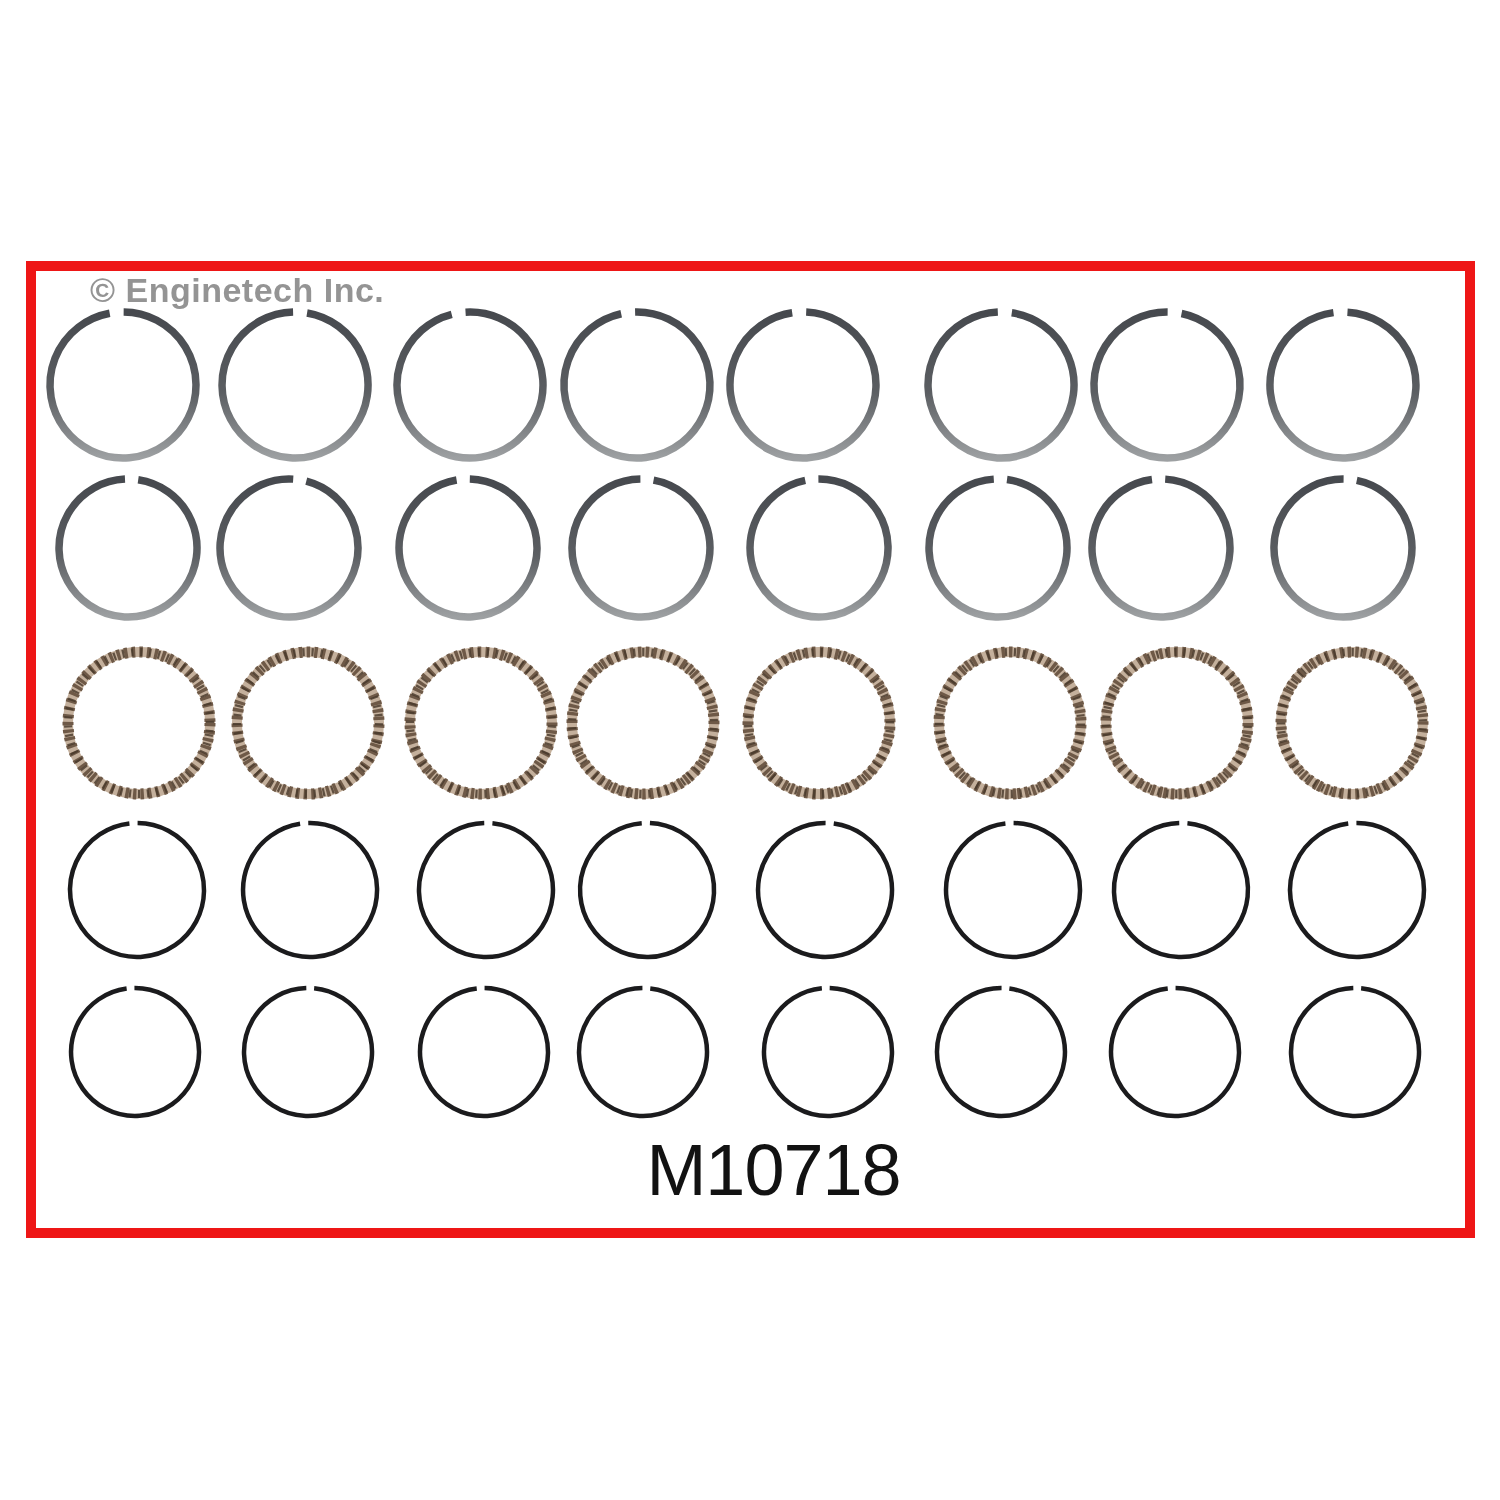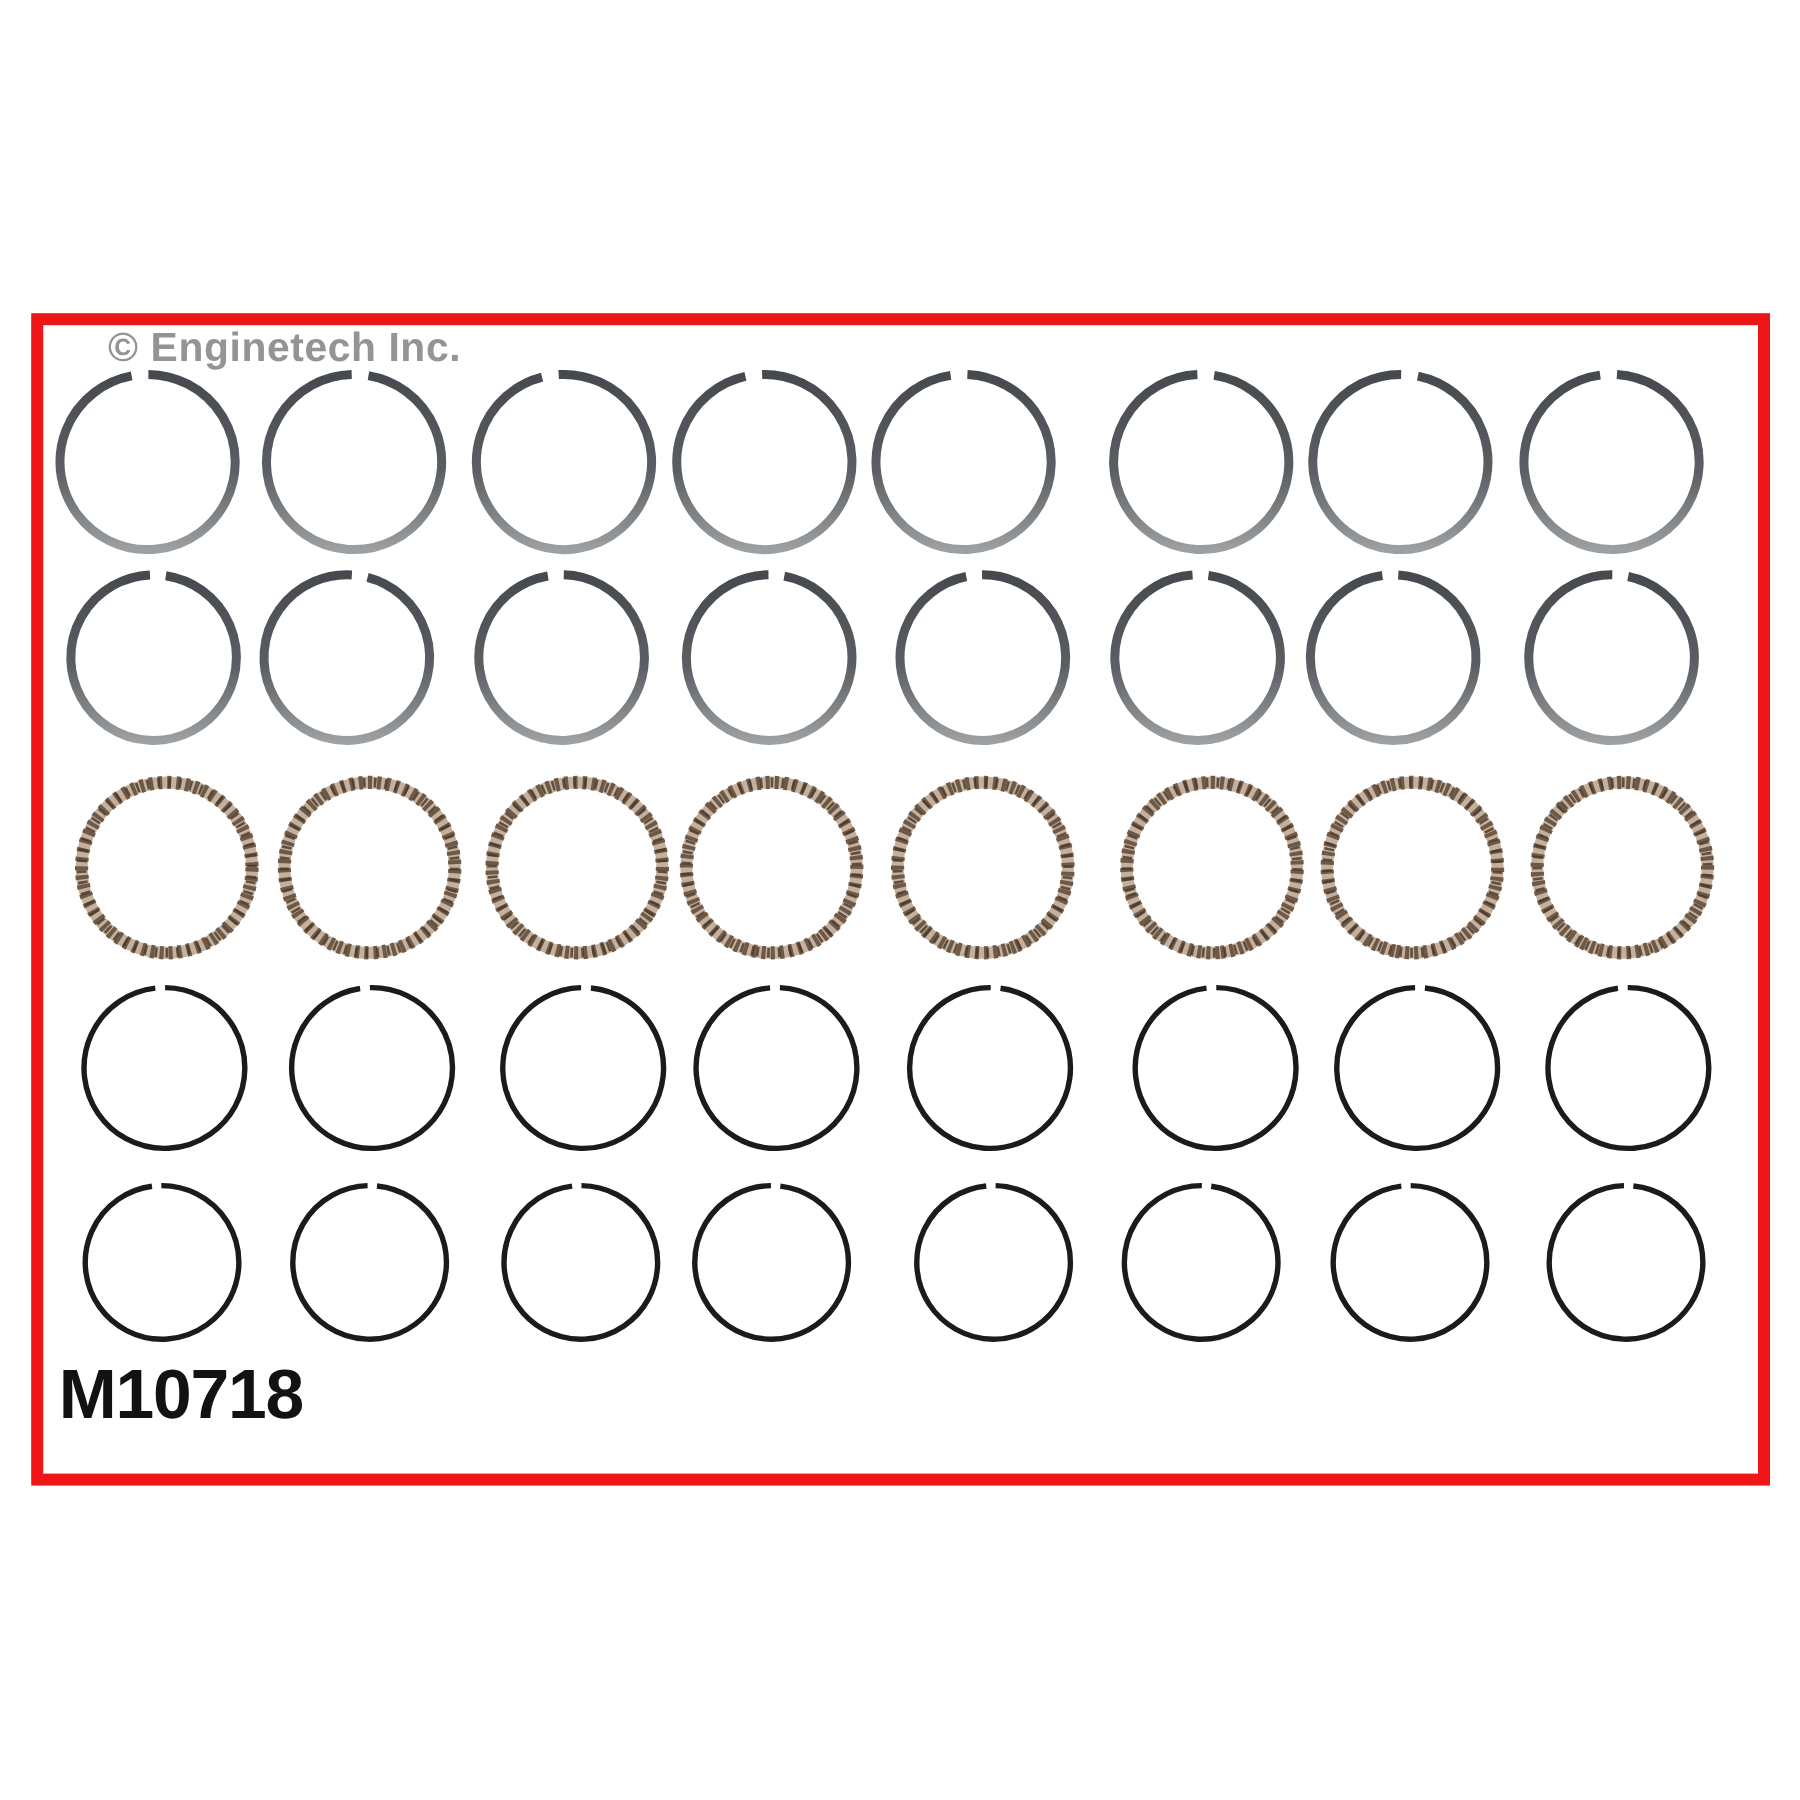--- a/index.html
+++ b/index.html
@@ -33,22 +33,23 @@
     white-space: nowrap;
   }
   .rings-svg {
     position: absolute;
     left: 0; top: 0;
   }
   .part-number {
     position: absolute;
     left: 49px; top: 1134px;
     width: 1449px;
-    font-size: 58px;
-    font-weight: 700;
+    text-align: center;
+    font-size: 72px;
+    font-weight: 400;
     letter-spacing: -1px;
     line-height: 1;
   }
 </style>
 </head>
 <body>
 
 <div class="stage">
 
   <div class="frame" style="border-color: rgb(238, 22, 22);"></div>

